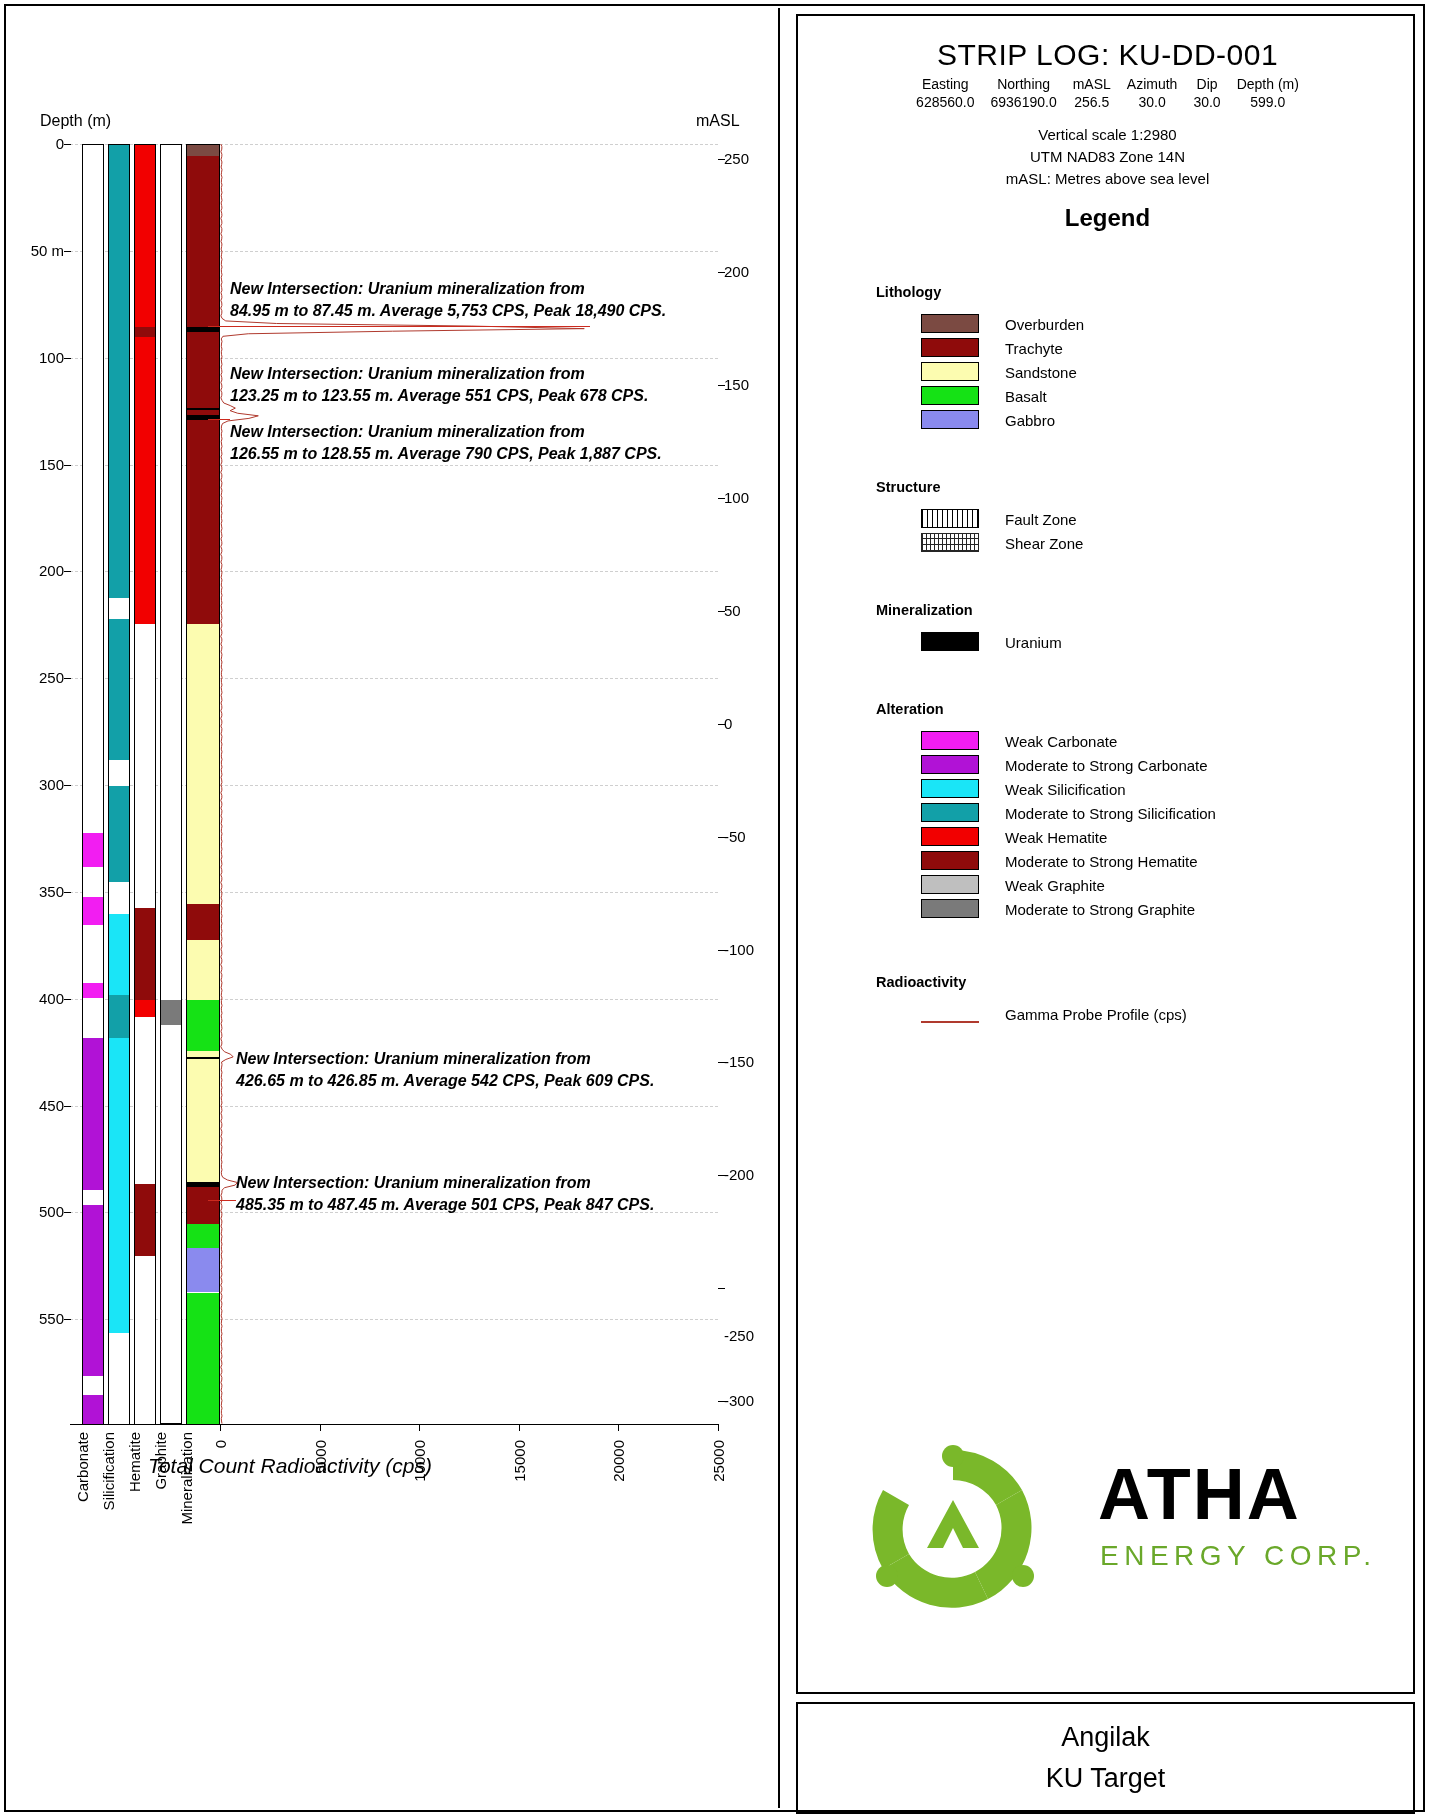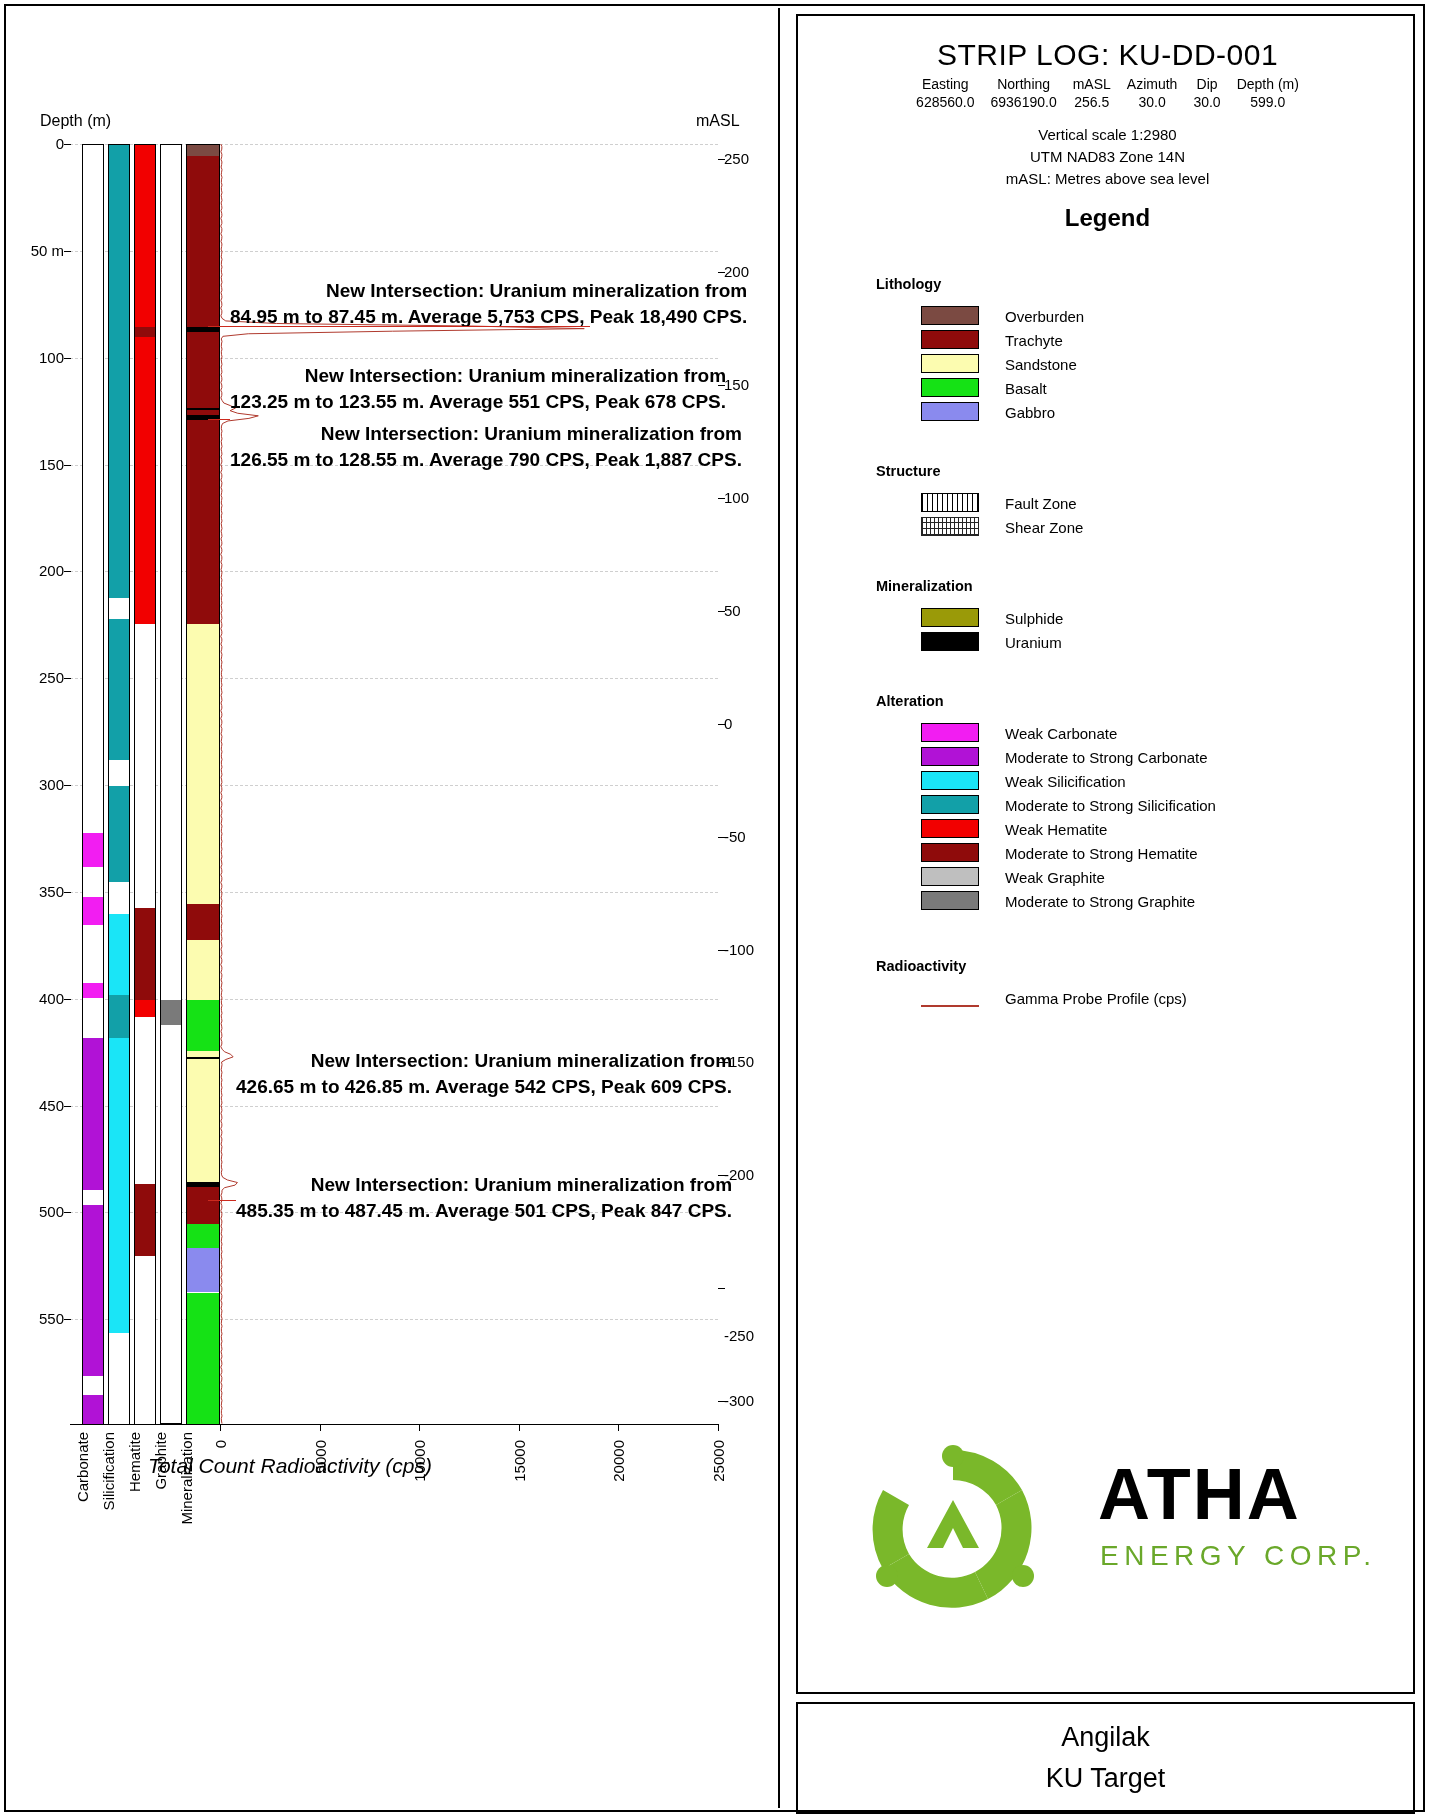--- a/index.html
+++ b/index.html
@@ -53,21 +53,21 @@
     position:absolute;left:0;top:108px;width:619px;text-align:center;
     font-size:15px;line-height:1.45;
   }
 
   
   .legend-title{
     position:absolute;left:0;top:188px;width:619px;text-align:center;
     font-size:24px;font-weight:bold;
   }
   .legend-wrap{position:absolute;left:78px;top:252px;width:520px;}
-  .lg-group-title{font-size:14.5px;font-weight:bold;margin:8px 0 9px 0;}
+  .lg-group-title{font-size:14.5px;font-weight:bold;margin:16px 0 9px 0;}
   .lg-row{display:flex;align-items:flex-end;height:24px;padding-left:45px;}
   .sw{width:58px;height:19px;border:1px solid #000;box-sizing:border-box;flex:0 0 auto;}
   .lg-label{margin-left:26px;font-size:15px;white-space:nowrap;}
   .gap-md{height:34px;}
   .gap-lg{height:40px;}
   .hatch-fault{
     background:
       repeating-linear-gradient(90deg,#000 0 1px,#fff 1px 5px);
   }
   .hatch-shear{
@@ -120,22 +120,22 @@
   .xlab{
     position:absolute;top:1296px;font-size:15px;
     writing-mode:vertical-rl;transform:rotate(180deg);
   }
   .xtitle{
     position:absolute;left:140px;top:1446px;width:520px;text-align:left;
     font-size:21px;font-style:italic;font-weight:normal;
   }
 
   .annot{
-    position:absolute;font-size:19px;font-weight:bold;
-    line-height:1.35;white-space:pre-line;text-align:right;
+    position:absolute;font-size:16px;font-style:italic;font-weight:bold;
+    line-height:1.35;white-space:pre-line;
   }
   .leader{position:absolute;height:0;border-top:1.5px solid #cc2a1e;}
 
   svg.gamma{position:absolute;left:0;top:0;overflow:visible;}
 </style>
 </head>
 <body>
 
 <div class="page-border"></div>
 
@@ -380,24 +380,20 @@
           <div class="sw hatch-fault"></div>
           <div class="lg-label">Fault Zone</div>
         </div>
         <div class="lg-row">
           <div class="sw hatch-shear"></div>
           <div class="lg-label">Shear Zone</div>
         </div>
         <div class="gap-md"></div>
         <div class="lg-group-title">Mineralization</div>
         <div class="lg-row">
-          <div class="sw" style="background: rgb(154, 154, 8);"></div>
-          <div class="lg-label">Sulphide</div>
-        </div>
-        <div class="lg-row">
           <div class="sw" style="background: rgb(0, 0, 0);"></div>
           <div class="lg-label">Uranium</div>
         </div>
         <div class="gap-md"></div>
         <div class="lg-group-title">Alteration</div>
         <div class="lg-row">
           <div class="sw" style="background: rgb(242, 29, 242);"></div>
           <div class="lg-label">Weak Carbonate</div>
         </div>
         <div class="lg-row">

